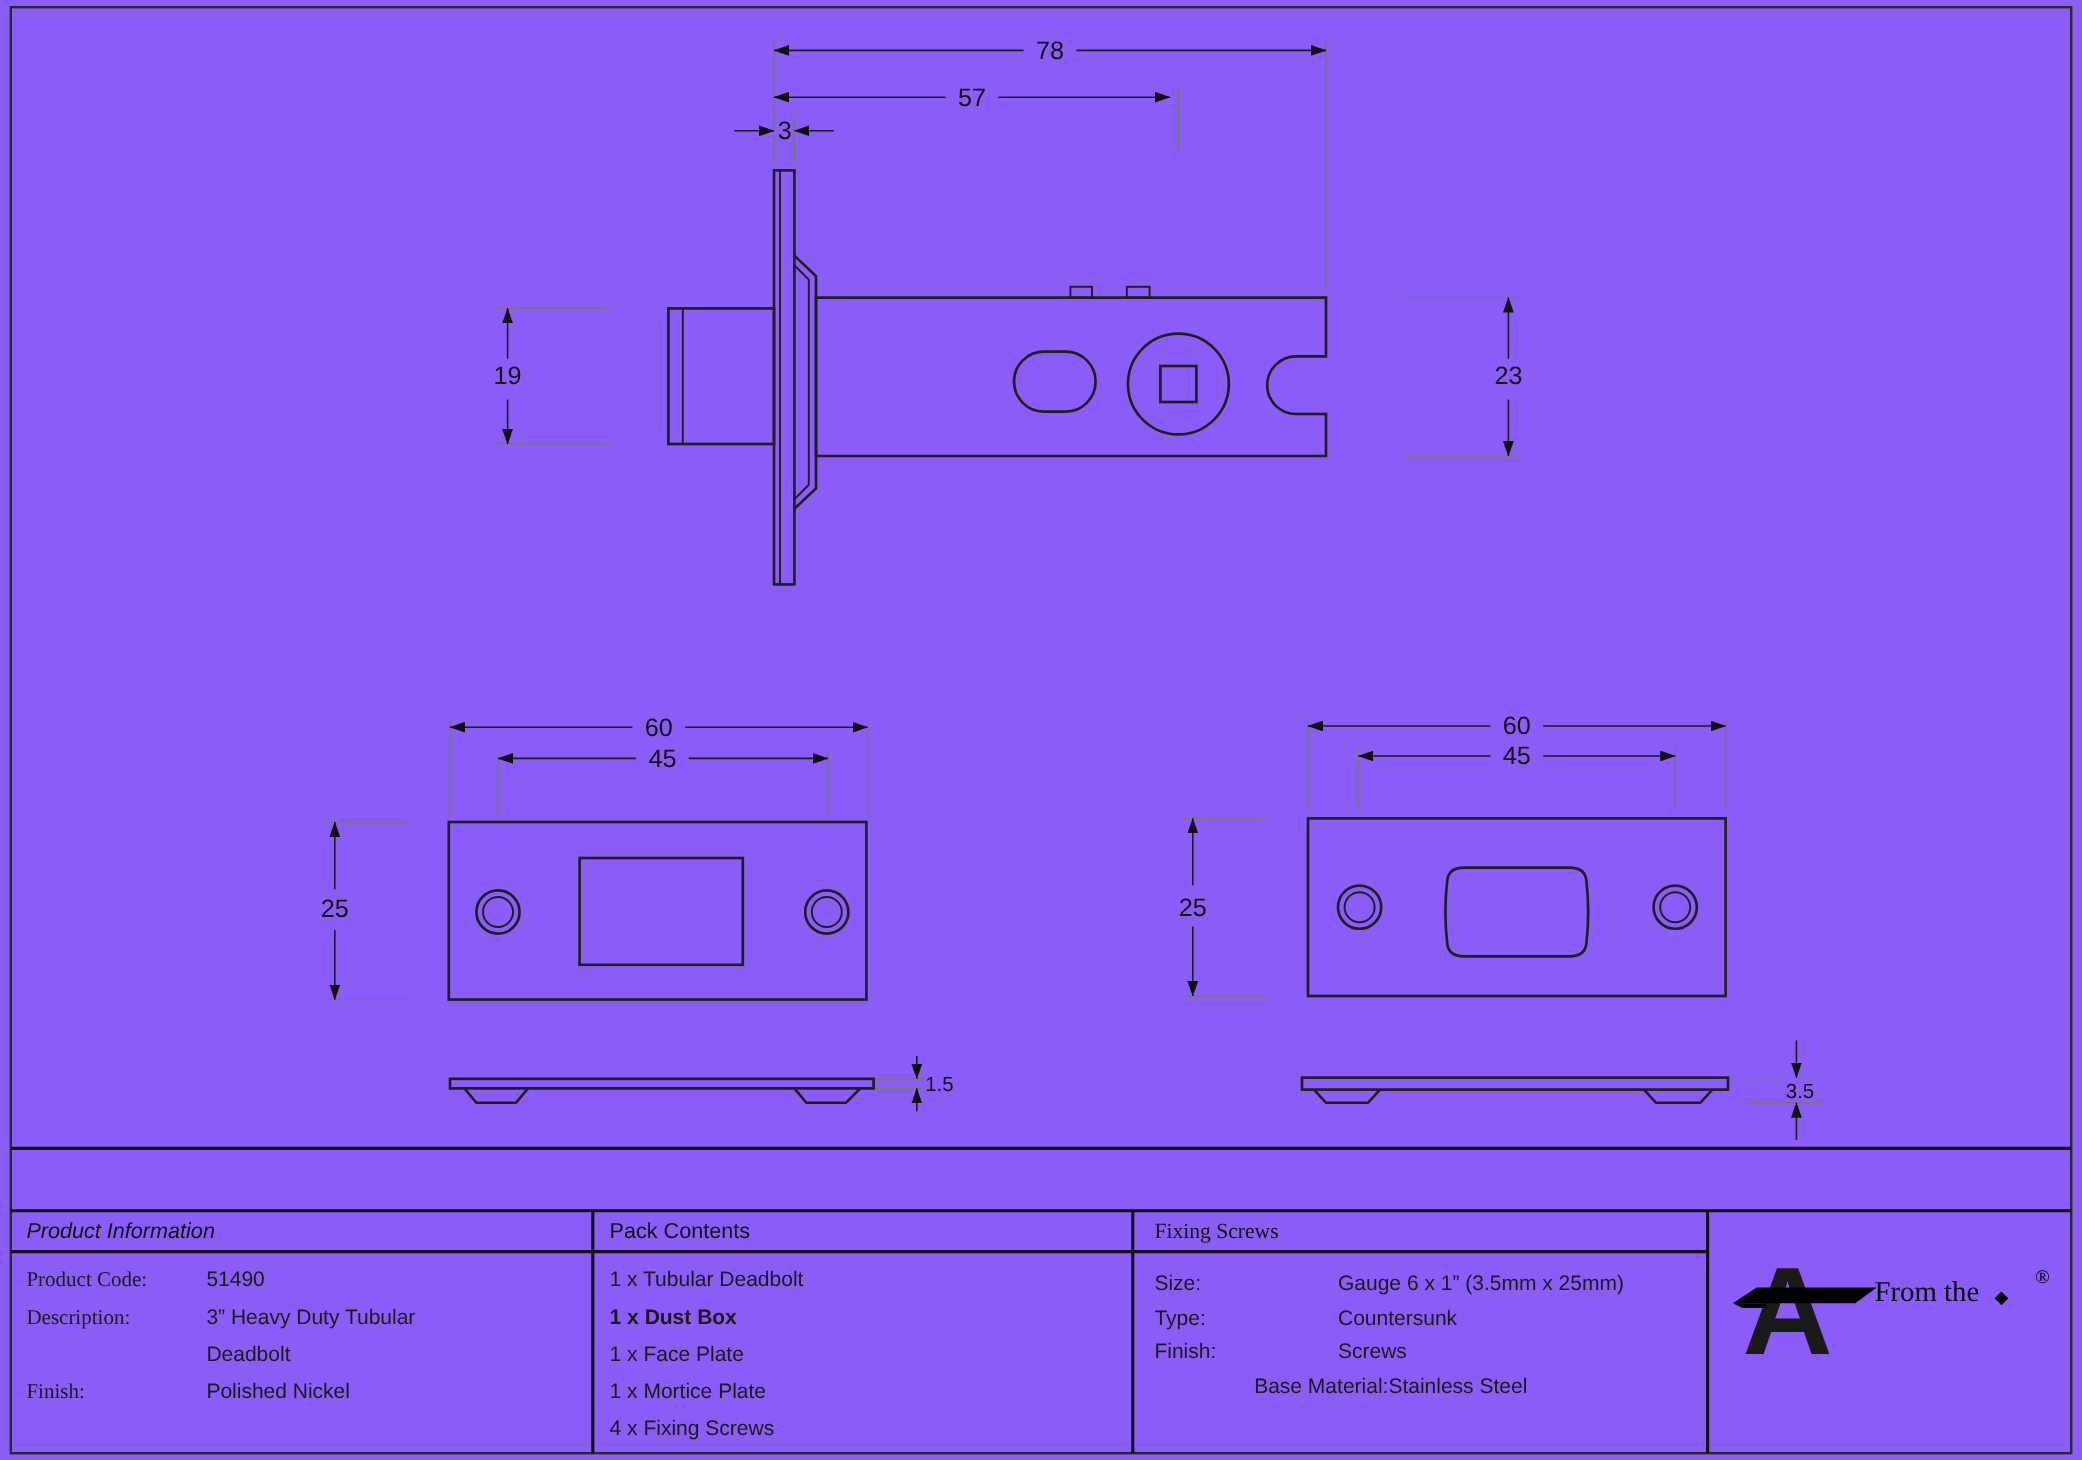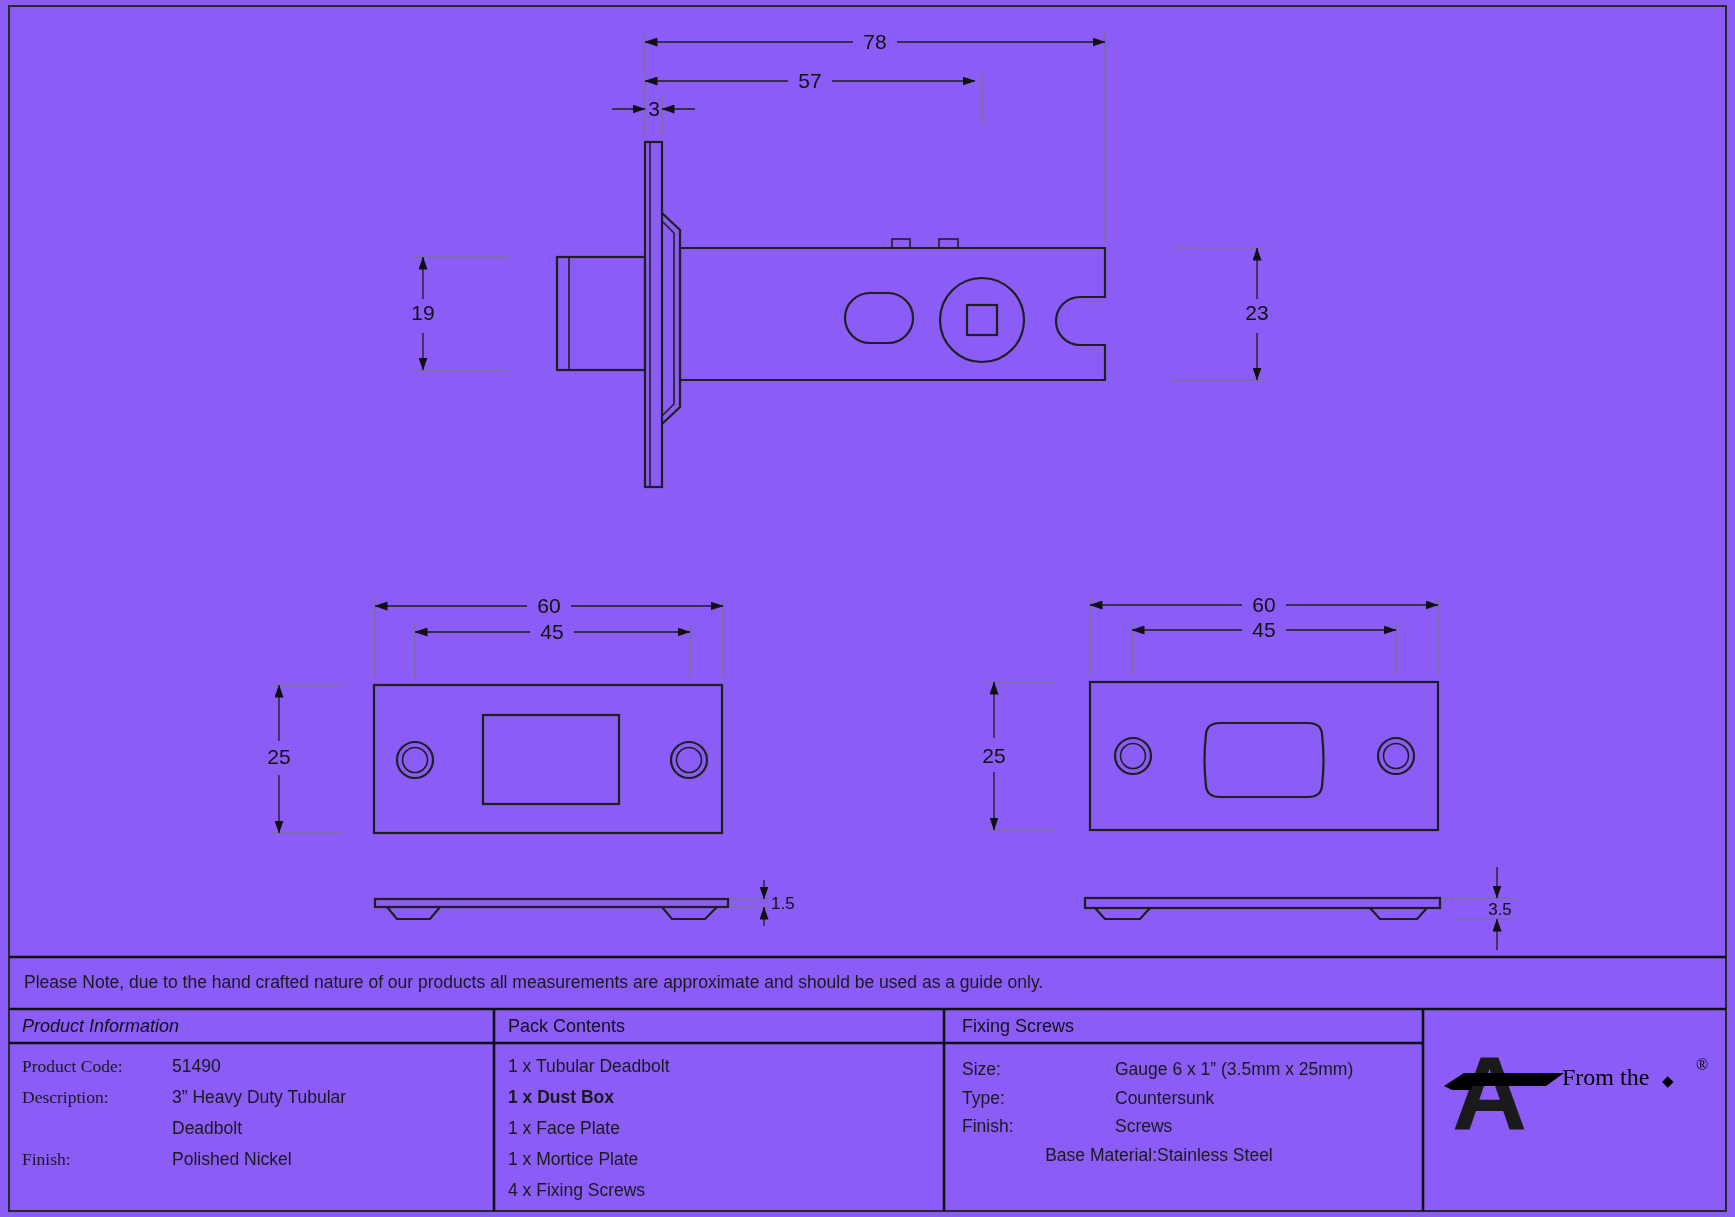--- a/index.html
+++ b/index.html
@@ -187,25 +187,24 @@
     <g>
       <line class="tline" x1="9" y1="957" x2="1726" y2="957"></line>
       <line class="tline" x1="9" y1="1009" x2="1726" y2="1009"></line>
       <line class="tline" x1="9" y1="1043" x2="1423" y2="1043"></line>
       <line class="tline" x1="494" y1="1009" x2="494" y2="1211"></line>
       <line class="tline" x1="944" y1="1009" x2="944" y2="1211"></line>
       <line class="tline" x1="1423" y1="1009" x2="1423" y2="1211"></line>
     </g>
   </svg>
 
-  <div class="txt" style="left:24px;top:972px;">Please Note, due to the hand crafted nature of our products all measurements are approximate and should be used as a guide only.</div>
 
   <div class="hdr" style="left:22px;top:1016px;font-style:italic;">Product Information</div>
   <div class="hdr" style="left:508px;top:1016px;">Pack Contents</div>
-  <div class="hdr" style="left:962px;top:1016px;">Fixing Screws</div>
+  <div class="hdr" style="left:962px;top:1016px;font-family:Liberation Serif, serif;">Fixing Screws</div>
 
   <div class="kv txt pi-row" style="left:22px;top:1056px;">
     <span class="k">Product Code:</span>
     <span class="v">51490</span>
   </div>
   <div class="kv txt pi-row" style="left:22px;top:1087px;">
     <span class="k">Description:</span>
     <span class="v">3” Heavy Duty Tubular</span>
   </div>
   <div class="kv txt pi-row" style="left:22px;top:1118px;">

